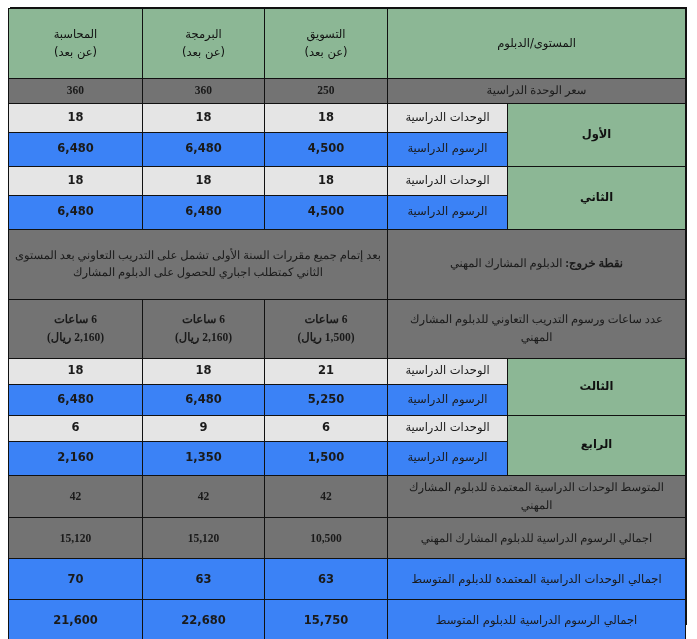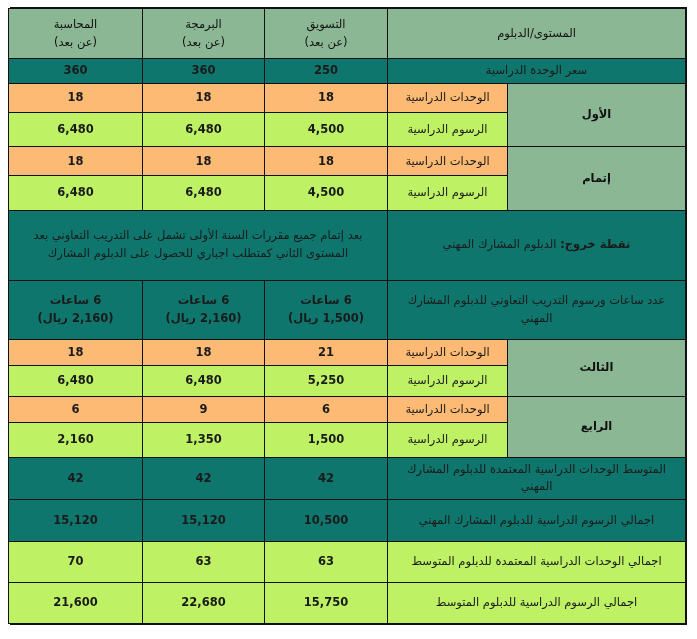--- a/index.html
+++ b/index.html
@@ -46,23 +46,23 @@
 
   
   col.c-level    { width: 178px; }
   col.c-sublabel { width: 120px; }
   col.c-mkt      { width: 123px; }
   col.c-prog     { width: 122px; }
   col.c-acct     { width: 134px; }
 
   
   .fill-head  { background: #8cb795; }
-  .fill-light { background: #0f766e; }
-  .fill-grey  { background: #bef264; }
-  .fill-white { background: #fdba74; }
+  .fill-light { background: #737373; font-family: Liberation Serif, serif; }
+  .fill-grey  { background: #3b82f6; }
+  .fill-white { background: #e5e5e5; }
 
   .head-cell {
     font-size: 12px;
     font-weight: normal;
     color: #111111;
     line-height: 1.75;
   }
   .head-cell .sub { display: block; }
 
   .level-cell {
@@ -110,21 +110,21 @@
   <table class="fees">
     <colgroup>
       <col class="c-level">
       <col class="c-sublabel">
       <col class="c-mkt">
       <col class="c-prog">
       <col class="c-acct">
     </colgroup>
     <tbody>
 
-      <tr style="height:50px;">
+      <tr style="height:70px;">
         <td class="fill-head head-cell" colspan="2">المستوى/الدبلوم</td>
         <td class="fill-head head-cell">
           <span>التسويق</span>
           <span class="sub">(عن بعد)</span>
         </td>
         <td class="fill-head head-cell">
           <span>البرمجة</span>
           <span class="sub">(عن بعد)</span>
         </td>
         <td class="fill-head head-cell">
@@ -148,21 +148,21 @@
         <td class="fill-white num-cell">18</td>
       </tr>
       <tr style="height:34px;">
         <td class="fill-grey sublabel-cell">الرسوم الدراسية</td>
         <td class="fill-grey num-cell">4,500</td>
         <td class="fill-grey num-cell">6,480</td>
         <td class="fill-grey num-cell">6,480</td>
       </tr>
 
       <tr style="height:29px;">
-        <td class="fill-head level-cell" rowspan="2">إتمام</td>
+        <td class="fill-head level-cell" rowspan="2">الثاني</td>
         <td class="fill-white sublabel-cell">الوحدات الدراسية</td>
         <td class="fill-white num-cell">18</td>
         <td class="fill-white num-cell">18</td>
         <td class="fill-white num-cell">18</td>
       </tr>
       <tr style="height:34px;">
         <td class="fill-grey sublabel-cell">الرسوم الدراسية</td>
         <td class="fill-grey num-cell">4,500</td>
         <td class="fill-grey num-cell">6,480</td>
         <td class="fill-grey num-cell">6,480</td>

